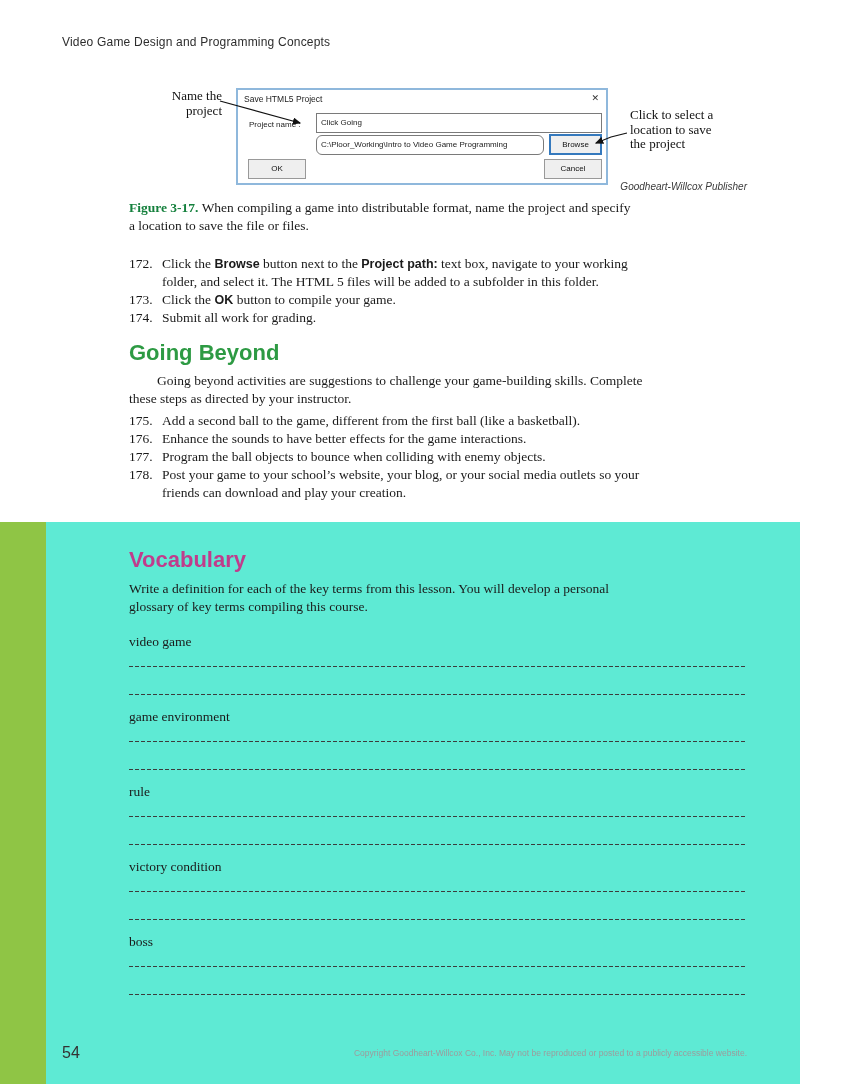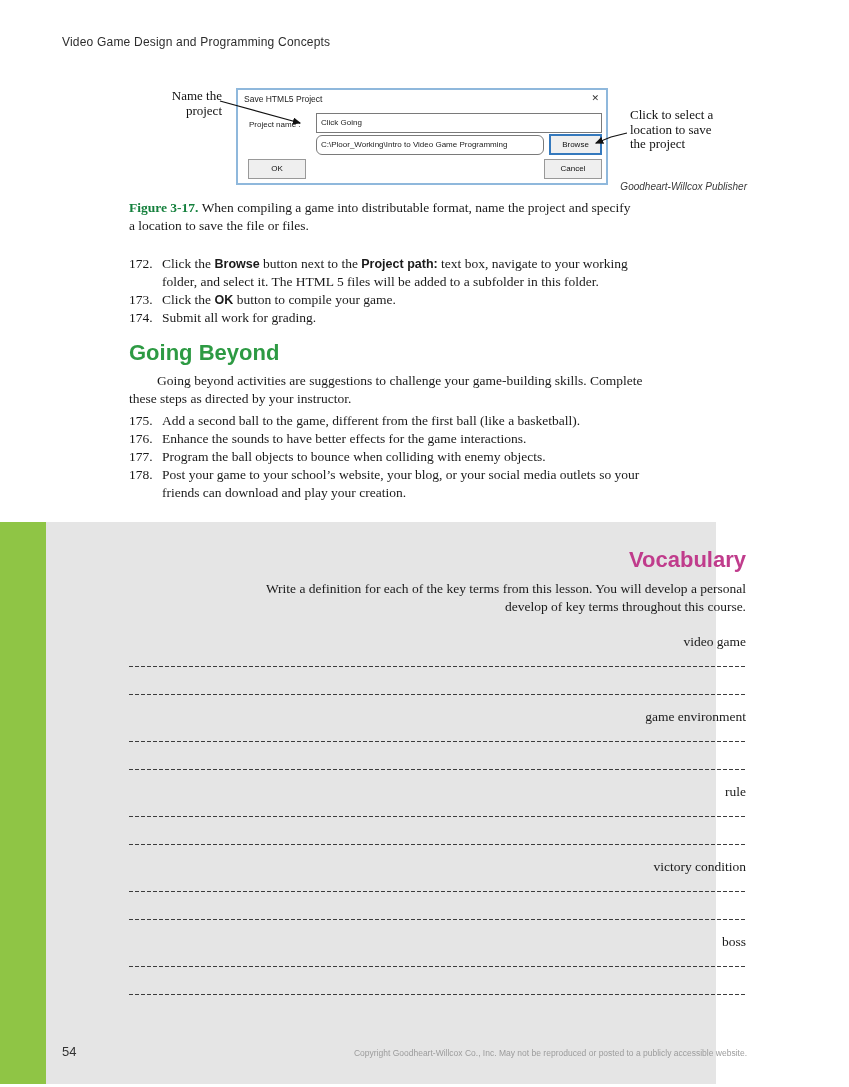--- a/index.html
+++ b/index.html
@@ -86,44 +86,43 @@
     font-family: "Liberation Sans", sans-serif;
     font-size: 22px; line-height: 27px; font-weight: bold;
   }
   h2.h-green { color: #2d9a43; margin-top: 12px; }
   .para { margin-top: 6px; }
   .para .ind { text-indent: 28px; }
 
   
   .band {
     position: absolute; left: 0; top: 522px;
-    width: 716px; height: 562px;
-    background: #e5e5e5;
-    text-align: right;
+    width: 800px; height: 562px;
+    background: #5eead4;
   }
   .stripe { position: absolute; left: 0; top: 0; width: 46px; height: 100%; background: #8fc545; }
   .vocab-col { position: absolute; left: 129px; top: 24px; width: 617px; font-size: 13.5px; line-height: 18px; }
   h2.h-magenta { color: #c03c8c; }
   .vocab-col .para { margin-top: 7px; }
   .vocab-term { margin-top: 13px; height: 17px; }
   .vocab-term.first { margin-top: 17px; }
   .vline {
     background-image: repeating-linear-gradient(to right, #3c3c3c 0 4px, transparent 4px 6px);
     background-size: 100% 1px;
     background-position: left bottom;
     background-repeat: no-repeat;
   }
   .vline.v1 { height: 17px; }
   .vline.v2 { height: 28px; }
 
   
   .page-num {
     position: absolute; left: 62px; top: 1044px;
     font-family: "Liberation Sans", sans-serif;
-    font-size: 13px; color: #333;
+    font-size: 16px; color: #333;
   }
   .copyright {
     position: absolute; right: 102px; top: 1048px;
     font-family: "Liberation Sans", sans-serif;
     font-size: 8.5px; color: #9c9c9c;
   }
 </style>
 </head>
 <body>
 
@@ -234,21 +233,21 @@
     </ul>
   </div>
 
   <div class="band">
     <div class="stripe"></div>
 
     <div class="vocab-col">
       <h2 class="h-magenta">Vocabulary</h2>
       <p class="para">
         <span class="ln">Write a definition for each of the key terms from this lesson. You will develop a personal</span>
-        <span class="ln">develop of key terms throughout this course.</span>
+        <span class="ln">glossary of key terms compiling this course.</span>
       </p>
 
       <div class="vocab-term first">video game</div>
       <div class="vline v1"></div>
       <div class="vline v2"></div>
 
       <div class="vocab-term">game environment</div>
       <div class="vline v1"></div>
       <div class="vline v2"></div>
 

